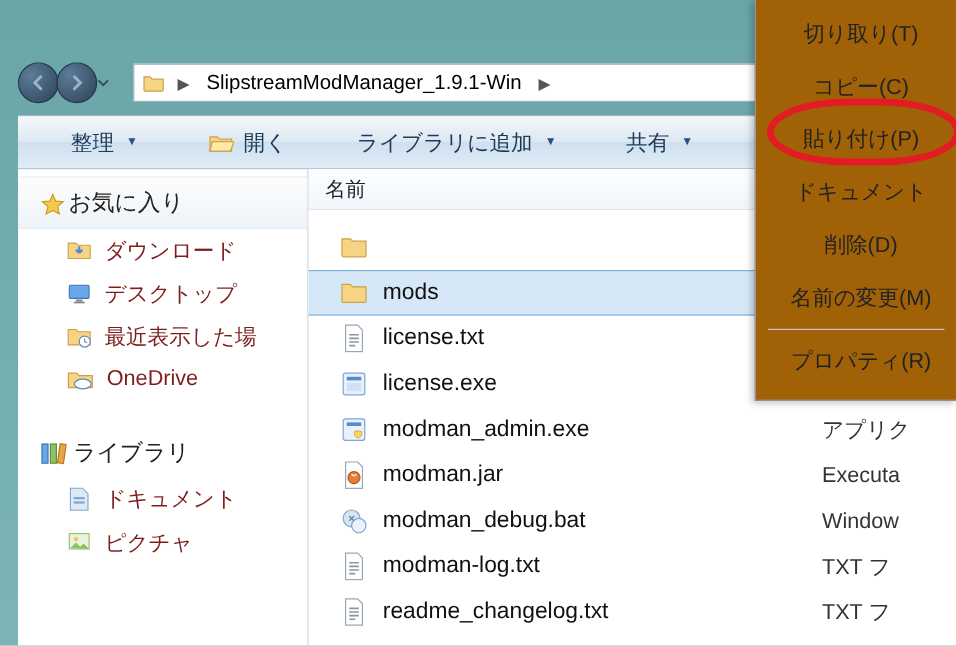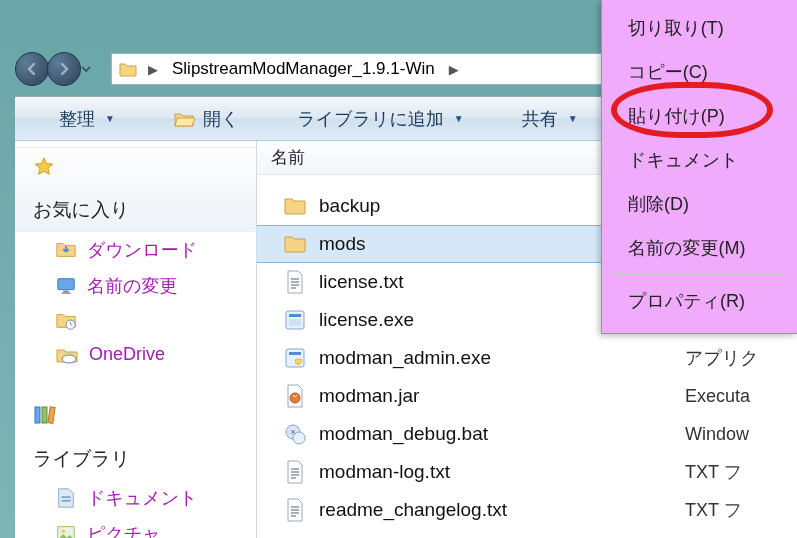--- a/index.html
+++ b/index.html
@@ -14,34 +14,34 @@
   .bcsep { color: #555; font-size: 13px; padding: 0 4px; }
   .bcitem { color: #000000; font-size: 17px; padding: 0 4px; }
   .window { position: absolute; top: 96px; left: 15px; right: 0; bottom: 0; background: #fff; border-top: 1px solid #9aa; }
   .toolbar { height: 44px; background: linear-gradient(#f4f8fc, #dde8f1 49%, #cfe0ee 50%, #dfecf7); border-bottom: 1px solid #b5c8da; display: flex; align-items: center; padding: 0 10px; gap: 18px; }
   .tbitem { display: flex; align-items: center; gap: 8px; color: #1e395b; font-size: 18px; padding: 4px 6px; margin-left: 28px; }
   .dropglyph { font-size: 10px; color: #2a5080; margin-left: 2px; }
   .content { display: flex; height: calc(100% - 44px); }
   .sidebar { width: 242px; min-width:242px; border-right: 1px solid #d0dae5; padding-top: 6px; position: relative; }
   .sidecursor { position:absolute; right:-4px; top:0; bottom:0; width:8px; }
   .group { margin-bottom: 24px; }
-  .grouphdr { display:flex; align-items:flex-start; gap:19px; padding: 8px 12px 8px 18px; font-size: 19px; color:#222;flex-direction:column; }
+  .grouphdr { display:flex; align-items:flex-end; gap:2px; padding: 8px 12px 8px 18px; font-size: 19px; color:#222; }
   .grouphdr.fav { background: linear-gradient(#fdfdfd,#eef3f8); border-top:1px solid #e6eef6; border-bottom:1px solid #e6eef6; }
-  .sideitem { display:flex; align-items:center; gap:10px; padding: 6px 12px 6px 40px; font-size: 18px; color:#a21caf; }
+  .sideitem { display:flex; align-items:center; gap:10px; padding: 6px 12px 6px 40px; font-size: 18px; color:#7f1d1d; }
   .main { flex:1; display:flex; flex-direction:column; }
   .colhdr { height: 34px; display:flex; align-items:center; font-size: 17px; color:#223; border-bottom: 1px solid #e1e7ee; background: linear-gradient(#fcfdff,#f2f6fa); }
   .colhdr .col-name { flex:1; padding-left: 14px; display:flex; align-items:center; gap:6px; }
   .colhdr .col-type { width: 120px; padding-left: 8px; border-left:1px solid #e1e7ee; }
   .files { flex:1; overflow:hidden; padding-top: 12px; }
   .filerow { display:flex; align-items:center; height: 38px; font-size: 19px; color:#111; }
   .filerow.sel { background: #d6e8f8; border:1px solid #7fb3e0; border-left:none; border-right:none; }
   .filerow .ficon { width: 36px; display:flex; justify-content:center; margin-left: 20px; }
   .filerow .fname { flex:1; padding-left: 6px; }
   .filerow .ftype { width: 120px; padding-left: 8px; color:#333; font-size:18px; }
-  .ctxmenu { position:absolute; top:0; right:0; width:196px; background:#f0abfc; border:1px solid #979797; border-top:none; border-right:none; box-shadow:-2px 2px 6px rgba(0,0,0,.25); padding: 6px 4px 10px 4px; }
+  .ctxmenu { position:absolute; top:0; right:0; width:168px; background:#a16207; border:1px solid #979797; border-top:none; border-right:none; box-shadow:-2px 2px 6px rgba(0,0,0,.25); padding: 6px 4px 10px 4px; text-align: center; }
   .ctxmenu .mi { padding: 10px 14px 10px 22px; font-size: 18px; color:#222; }
   .ctxmenu .sep { height:1px; background:#c8c8c8; margin:4px 6px; }
   .redcircle { position:absolute; border:6px solid #e31b23; border-radius: 50% / 60%; width:162px; height:56px; top:82px; left:9px; pointer-events:none; }
   
   svg { display:block; }
 </style>
 </head>
 <body>
 
 <div class="addrbar">
@@ -118,30 +118,31 @@
             </div>
             <div class="sideitem">
               <span>
                 <svg width="22" height="22" viewBox="0 0 24 24">
                   <rect x="3" y="4" width="18" height="12" rx="1" fill="#6aa6e8" stroke="#3c76b8"></rect>
                   <rect x="3" y="4" width="18" height="12" rx="1" fill="url(#g)"></rect>
                   <rect x="9" y="17" width="6" height="2" fill="#888"></rect>
                   <rect x="7" y="19" width="10" height="1.5" fill="#888"></rect>
                 </svg>
               </span>
-              <span>名前の変更</span>
+              <span>デスクトップ</span>
             </div>
             <div class="sideitem">
               <span>
                 <svg width="22" height="22" viewBox="0 0 24 24">
                   <path d="M2 5h7l2 2h11v12H2z" fill="#f6d484" stroke="#caa24a"></path>
                   <circle cx="17" cy="16" r="5" fill="#fff" stroke="#6a8aab"></circle>
                   <path d="M17 13v3l2 1" stroke="#6a8aab" fill="none"></path>
                 </svg>
               </span>
+              <span>最近表示した場</span>
             </div>
             <div class="sideitem">
               <span>
                 <svg width="24" height="20" viewBox="0 0 24 20">
                   <path d="M2 5h7l2 2h11v10H2z" fill="#f6d484" stroke="#caa24a"></path>
                   <ellipse cx="14" cy="14" rx="7" ry="4" fill="#fff" stroke="#5a86c6"></ellipse>
                 </svg>
               </span>
               <span>OneDrive</span>
             </div>
@@ -189,21 +190,20 @@
           </div>
         <div class="col-type"></div>
       </div>
       <div class="files" id="file-list">
           <div class="filerow">
             <span class="ficon">
               <svg width="24" height="22" viewBox="0 0 24 22">
                 <path d="M2 4h7l2 2h11v12a1 1 0 0 1-1 1H3a1 1 0 0 1-1-1z" fill="#f6d484" stroke="#caa24a"></path>
               </svg>
             </span>
-            <span class="fname">backup</span>
             <span class="ftype"></span>
           </div>
           <div class="filerow sel">
             <span class="ficon">
               <svg width="24" height="22" viewBox="0 0 24 22">
                 <path d="M2 4h7l2 2h11v12a1 1 0 0 1-1 1H3a1 1 0 0 1-1-1z" fill="#f6d484" stroke="#caa24a"></path>
               </svg>
             </span>
             <span class="fname">mods</span>
             <span class="ftype"></span>

